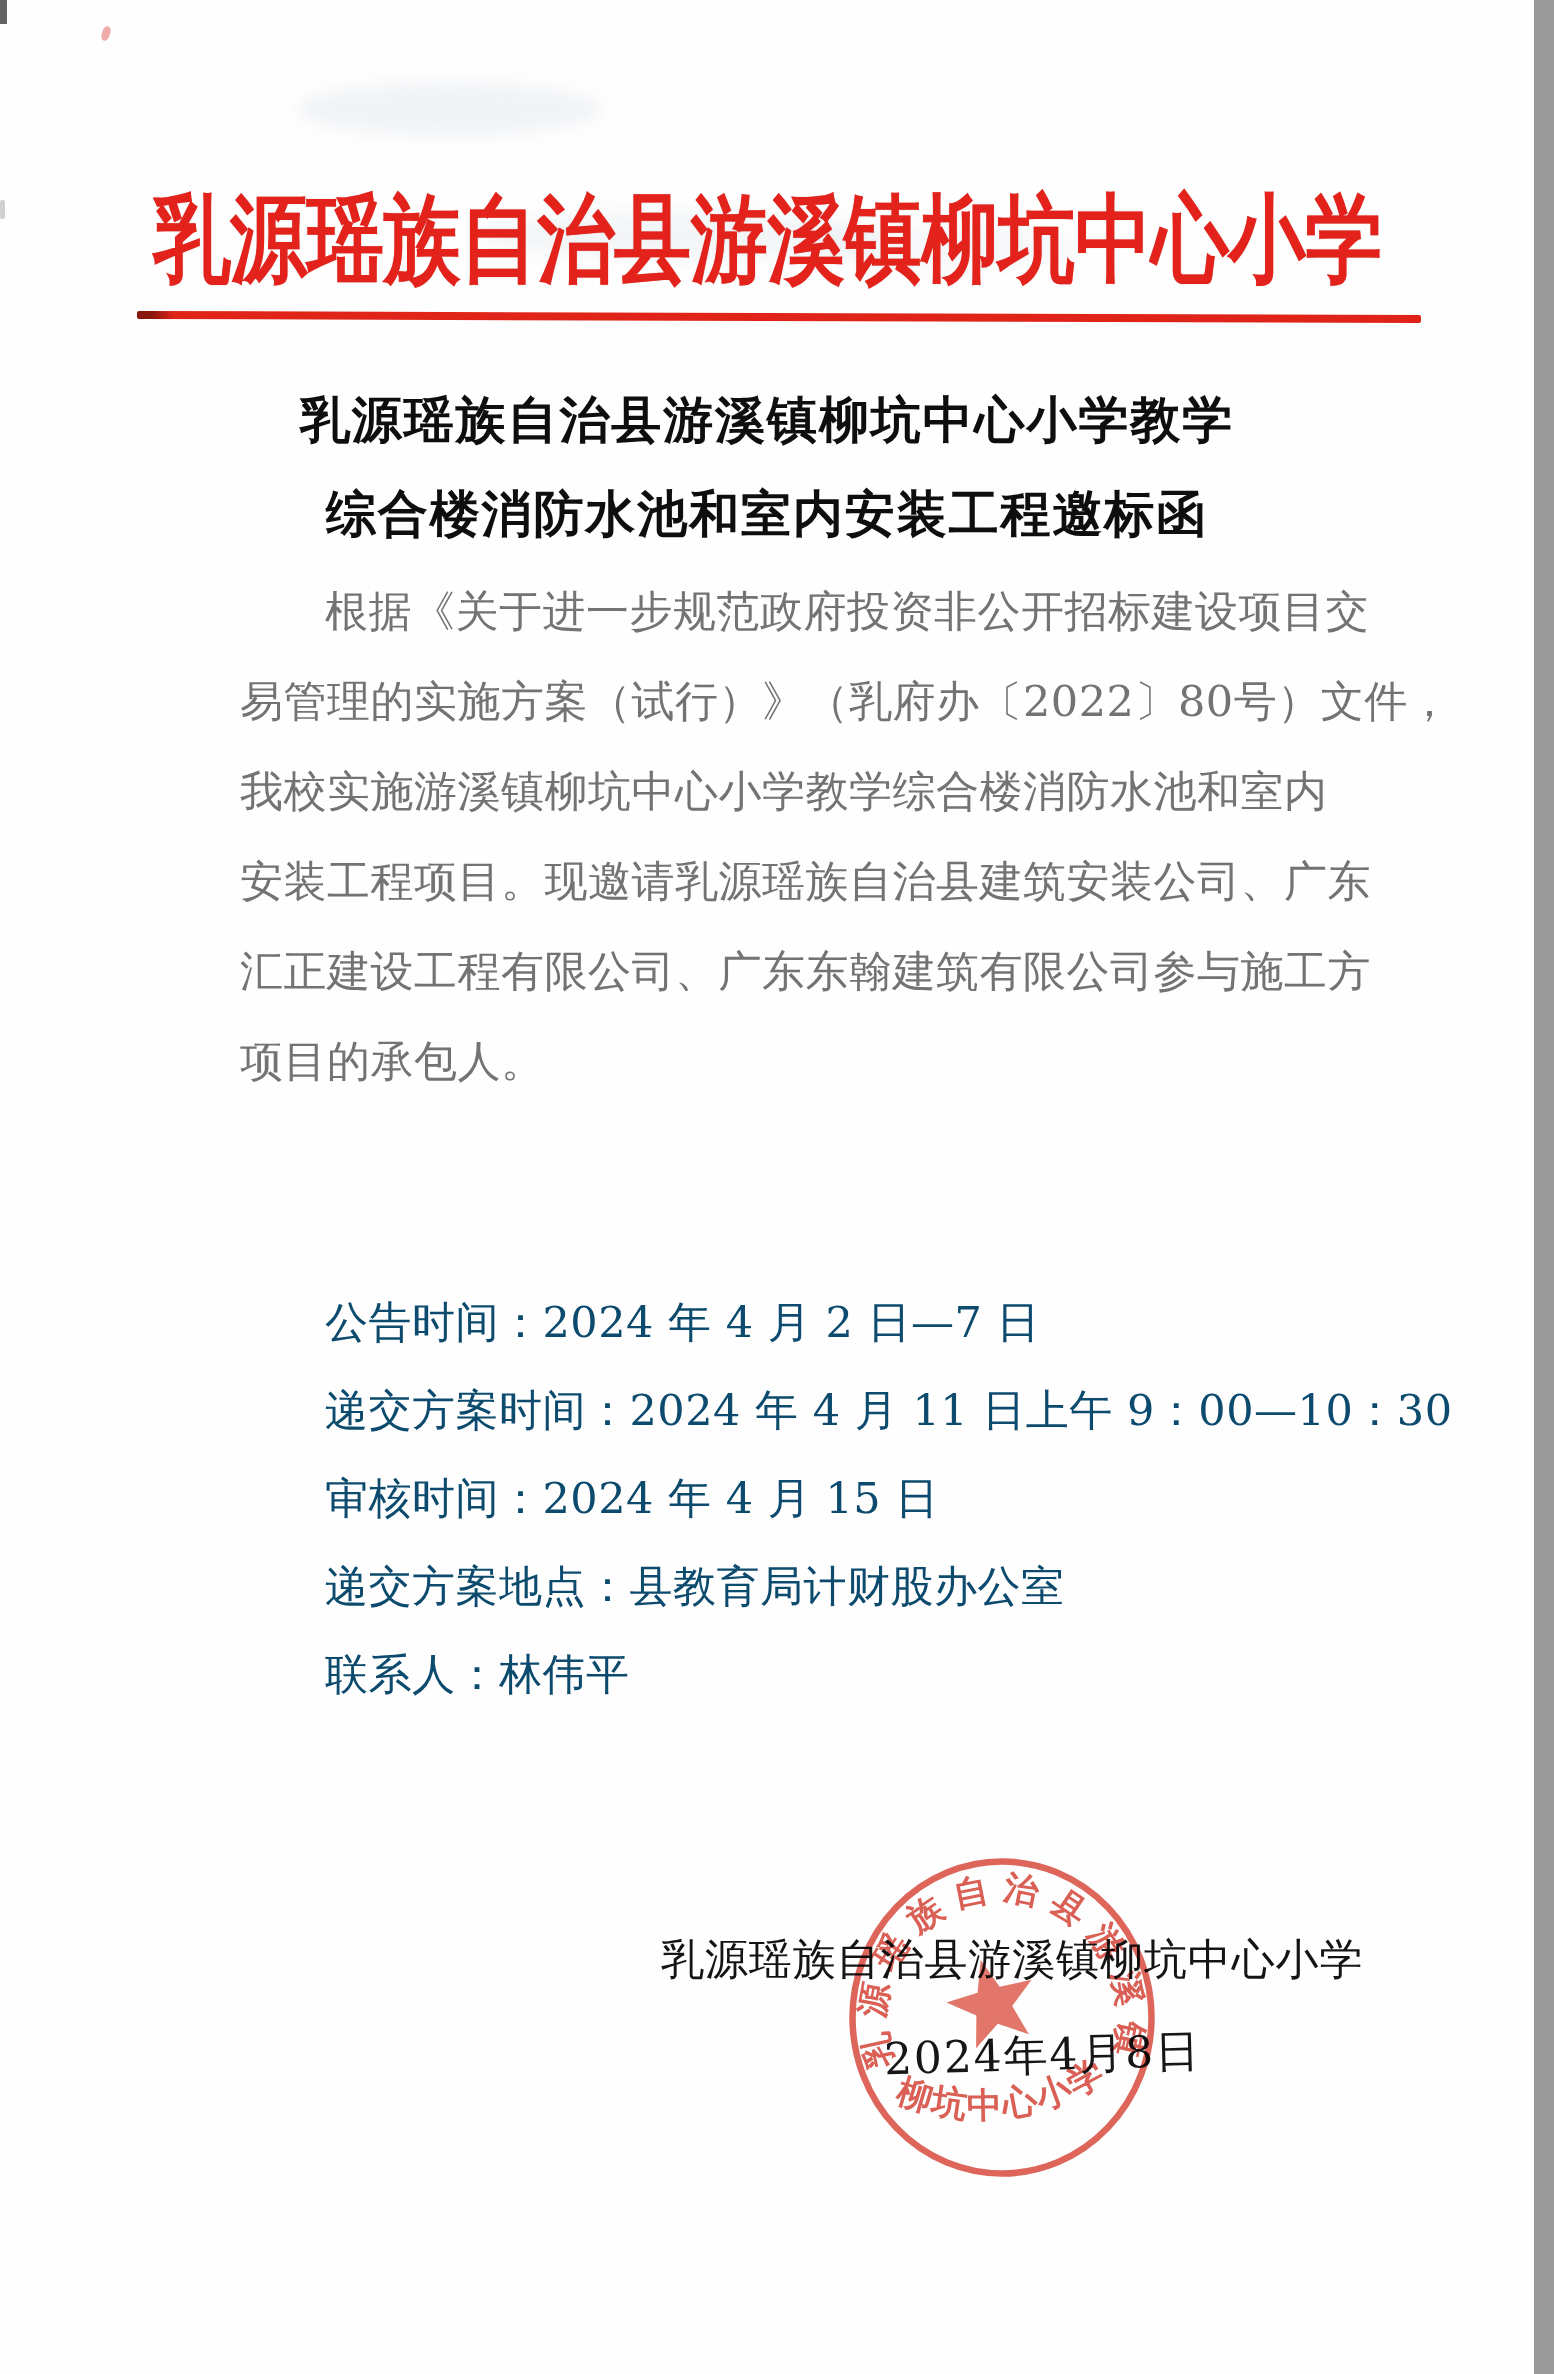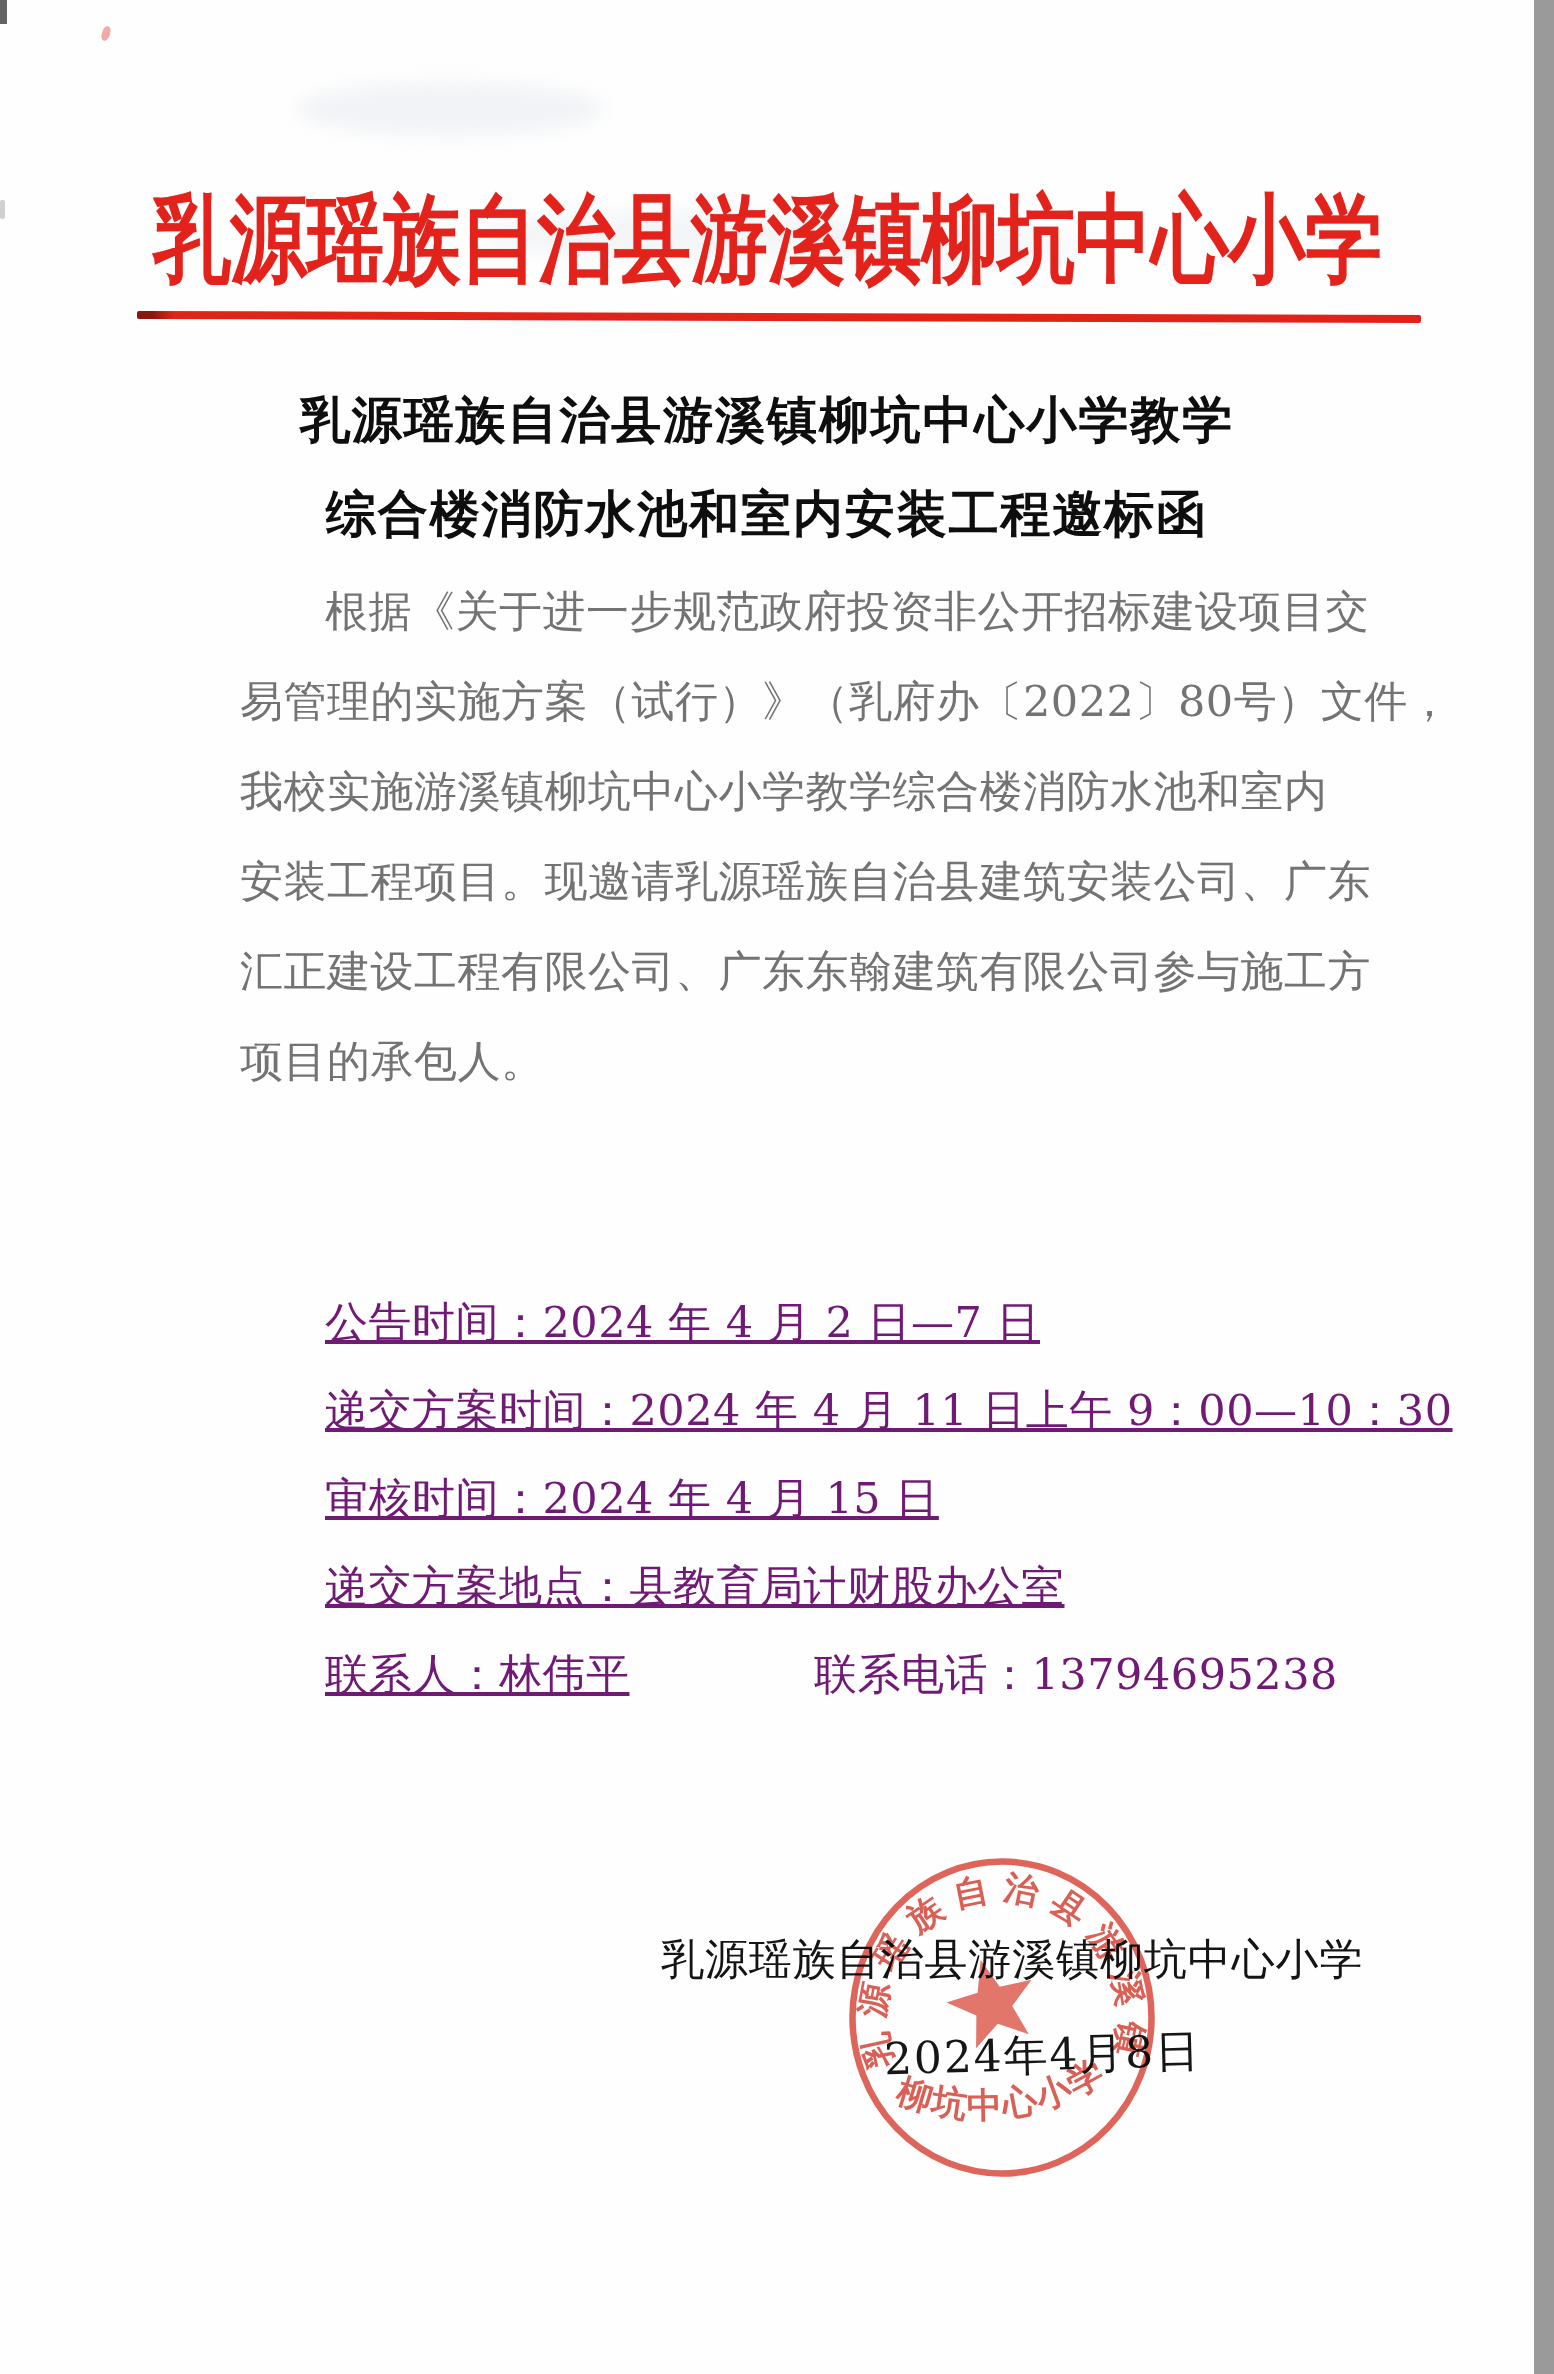--- a/index.html
+++ b/index.html
@@ -48,21 +48,21 @@
   .body-text{
     position:absolute;left:240px;top:566px;width:1187px;
     font-size:43px;line-height:90px;letter-spacing:0.5px;
     color:#737373;white-space:nowrap;
   }
   .b-line.indent{text-indent:85px;}
   
   .schedule{
     position:absolute;left:325px;top:1278px;width:1113px;
     font-size:43px;line-height:88px;letter-spacing:0.5px;
-    color:#701a75;white-space:nowrap;text-decoration:underline;
+    color:#0c4a6e;white-space:nowrap;
   }
   .contact-row{position:relative;}
   .contact-phone{position:absolute;left:489px;top:0;}
   
   .sig-name{
     position:absolute;left:661px;top:1931px;
     font-size:43px;letter-spacing:0.9px;color:#141414;white-space:nowrap;z-index:1;
   }
   .sig-date{
     position:absolute;left:884px;top:2026px;
@@ -105,21 +105,20 @@
     <div class="b-line">项目的承包人。</div>
   </div>
 
   <div class="schedule">
     <div class="s-line">公告时间：2024 年 4 月 2 日—7 日</div>
     <div class="s-line">递交方案时间：2024 年 4 月 11 日上午 9：00—10：30</div>
     <div class="s-line">审核时间：2024 年 4 月 15 日</div>
     <div class="s-line">递交方案地点：县教育局计财股办公室</div>
     <div class="s-line contact-row">
       <span>联系人：林伟平</span>
-      <span class="contact-phone">联系电话：13794695238</span>
     </div>
   </div>
 
   <div class="sig-name">乳源瑶族自治县游溪镇柳坑中心小学</div>
   <div class="sig-date">2024年4月8日</div>
 
   <svg class="stamp" viewBox="0 0 336 349" xmlns="http://www.w3.org/2000/svg">
     <ellipse cx="168" cy="174.5" rx="161" ry="168" fill="none" stroke="#d53527" stroke-width="7" opacity=".85"></ellipse>
     <polygon points="145.1,112.7 165.5,141.4 199.9,133.8 179.0,162.1 196.9,192.5 163.4,181.3 140.1,207.7 140.4,172.4 108.1,158.4 141.7,147.8" fill="#d84434" opacity=".82"></polygon>
     <path id="stamp-arc" d="M 53.8 227.3 A 126 126 0 1 1 282.2 227.3" fill="none"></path>

